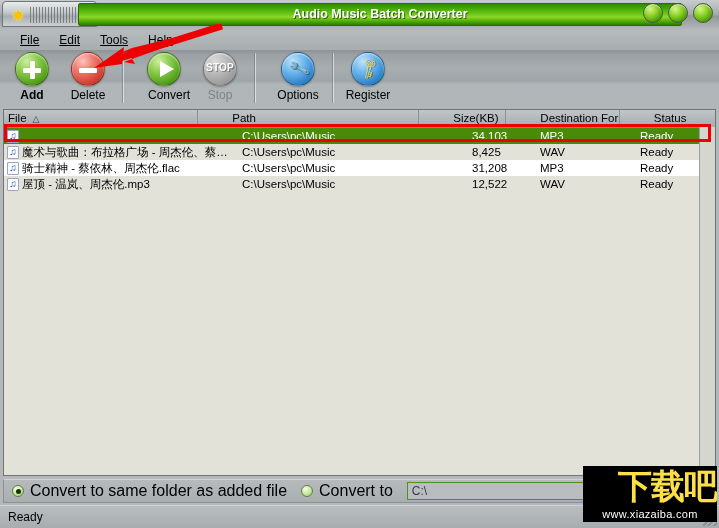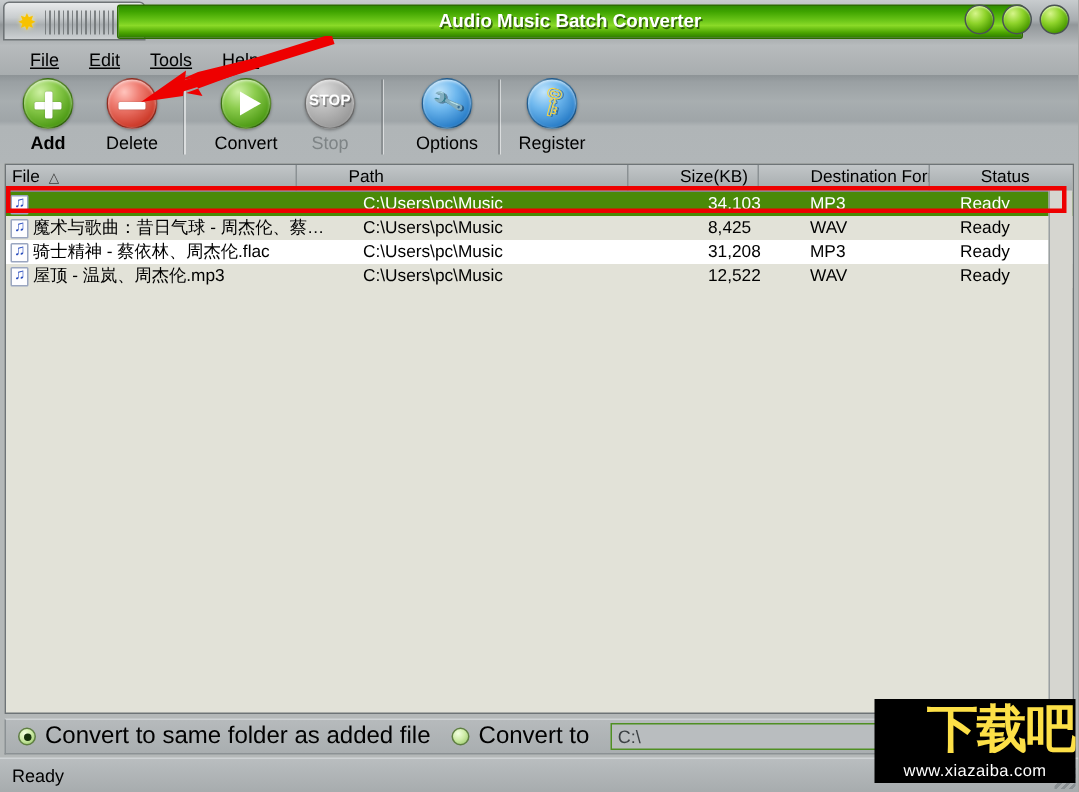--- a/index.html
+++ b/index.html
@@ -124,21 +124,21 @@
   }
   .tb-item {
     width: 52px;
     margin-top: 2px;
     text-align: center;
     cursor: default;
     position: relative;
   }
   .tb-item.add    { margin-left: 6px; font-weight: bold; }
   .tb-item.delete { margin-left: 4px; }
-  .tb-item.convert{ margin-left: 14px; }
+  .tb-item.convert{ margin-left: 14px; text-align: right; }
   .tb-item.stop   { margin-left: 4px; }
   .tb-item.options{ margin-left: 16px; }
   .tb-item.register{ margin-left: 8px; }
   .tb-icon {
     width: 34px; height: 34px;
     margin: 0 auto;
     border-radius: 50%;
     position: relative;
     box-sizing: border-box;
     border: 1px solid rgba(0,0,0,0.30);
@@ -535,21 +535,21 @@
         </div>
         <div class="cell c-path">C:\Users\pc\Music</div>
         <div class="cell c-size">34,103</div>
         <div class="cell c-fmt">MP3</div>
         <div class="cell c-status">Ready</div>
       </div>
 
       <div class="row alt">
         <div class="cell file c-file">
           <span class="note-ic"></span>
-          <span class="fname">魔术与歌曲：昔日气球 - 周杰伦、蔡…</span>
+          <span class="fname">魔术与歌曲：布拉格广场 - 周杰伦、蔡…</span>
         </div>
         <div class="cell c-path">C:\Users\pc\Music</div>
         <div class="cell c-size">8,425</div>
         <div class="cell c-fmt">WAV</div>
         <div class="cell c-status">Ready</div>
       </div>
 
       <div class="row odd">
         <div class="cell file c-file">
           <span class="note-ic"></span>

